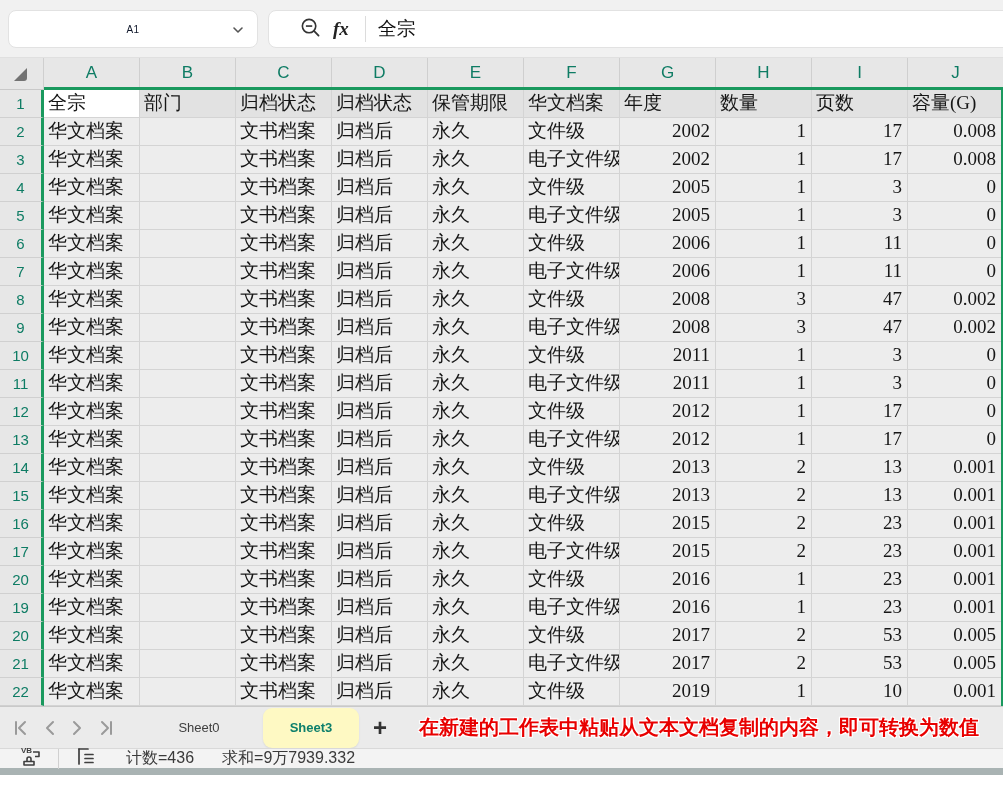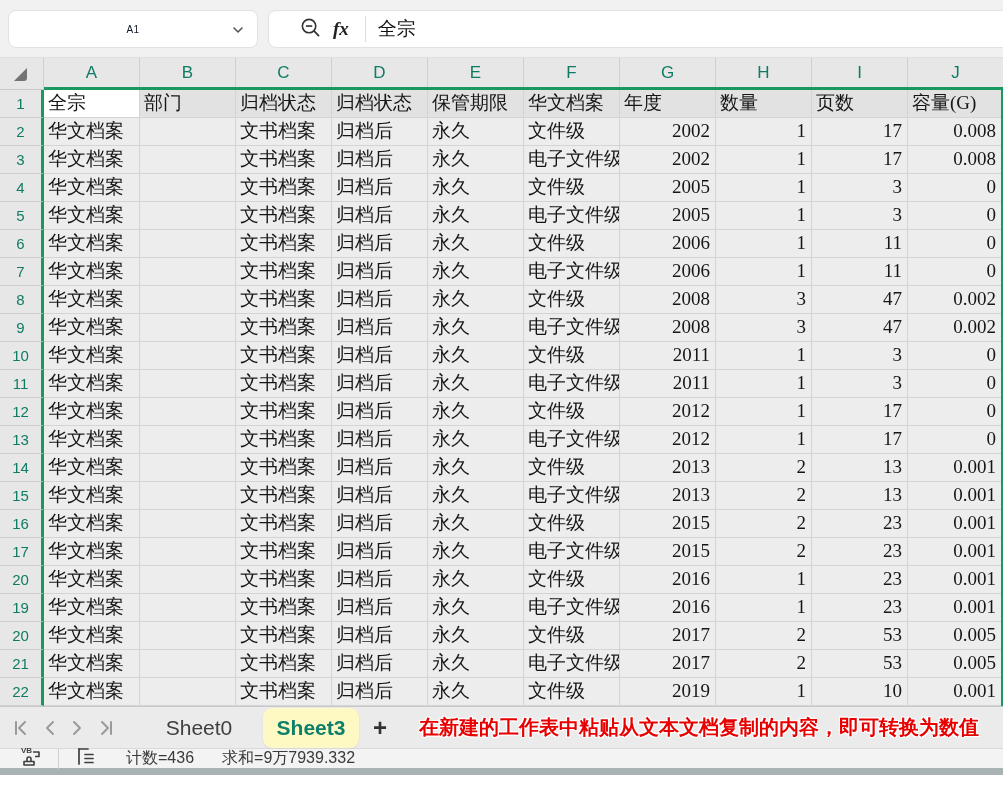--- a/index.html
+++ b/index.html
@@ -40,21 +40,21 @@
   .cell{flex:0 0 96px;border-right:1px solid var(--gridline);border-bottom:1px solid var(--gridline);background:var(--sel-bg);font-family:var(--cell-font);font-size:19px;line-height:26px;color:#161616;padding-left:4px;white-space:nowrap;overflow:hidden;cursor:cell}
   .cell:last-child{flex:0 0 93px;border-right:none}
   .cell.num{text-align:right;padding:0 5px 0 0}
   .header-row .cell{background:var(--row1-bg)}
   .header-row .cell.active{background:#fff}
 
   
   .tabbar{position:relative;width:100%;height:42px;background:#ebebeb;border-top:1px solid #c9c9c9;display:flex;align-items:center}
   .nav{display:flex;align-items:center;gap:15px;margin-left:12px}
   .nav .nbtn{cursor:pointer;display:flex;align-items:center}
-  .sheettab{font-size:21px;color:#3f3f3f;cursor:pointer}
+  .sheettab{font-size:13px;color:#3f3f3f;cursor:pointer}
   .sheettab.plain{margin-left:36px;width:96px;text-align:center}
   .sheettab.active{margin-left:16px;width:96px;height:40px;background:#fef9c3;border-radius:9px;display:flex;align-items:center;justify-content:center;font-weight:bold;color:#0d7f6b;box-shadow:0 1px 2px rgba(0,0,0,.08)}
   .addsheet{margin-left:14px;font-size:24px;font-weight:600;color:#333;cursor:pointer;line-height:1}
   .rednote{margin-left:32px;font-size:20px;font-weight:bold;color:#e80000;white-space:nowrap;
     text-shadow:-1px -1px 0 #fff,1px -1px 0 #fff,-1px 1px 0 #fff,1px 1px 0 #fff,0 0 3px #fff}
 
   
   .statusbar{position:relative;width:100%;height:20px;background:#f3f3f3;border-top:1px solid #d9d9d9;display:flex;align-items:center;color:#3a3a3a;font-size:16px}
   .statusbar .icon1{margin-left:18px;cursor:pointer}
   .statusbar .sdiv{width:1px;height:20px;background:#d0d0d0;margin-left:14px}

